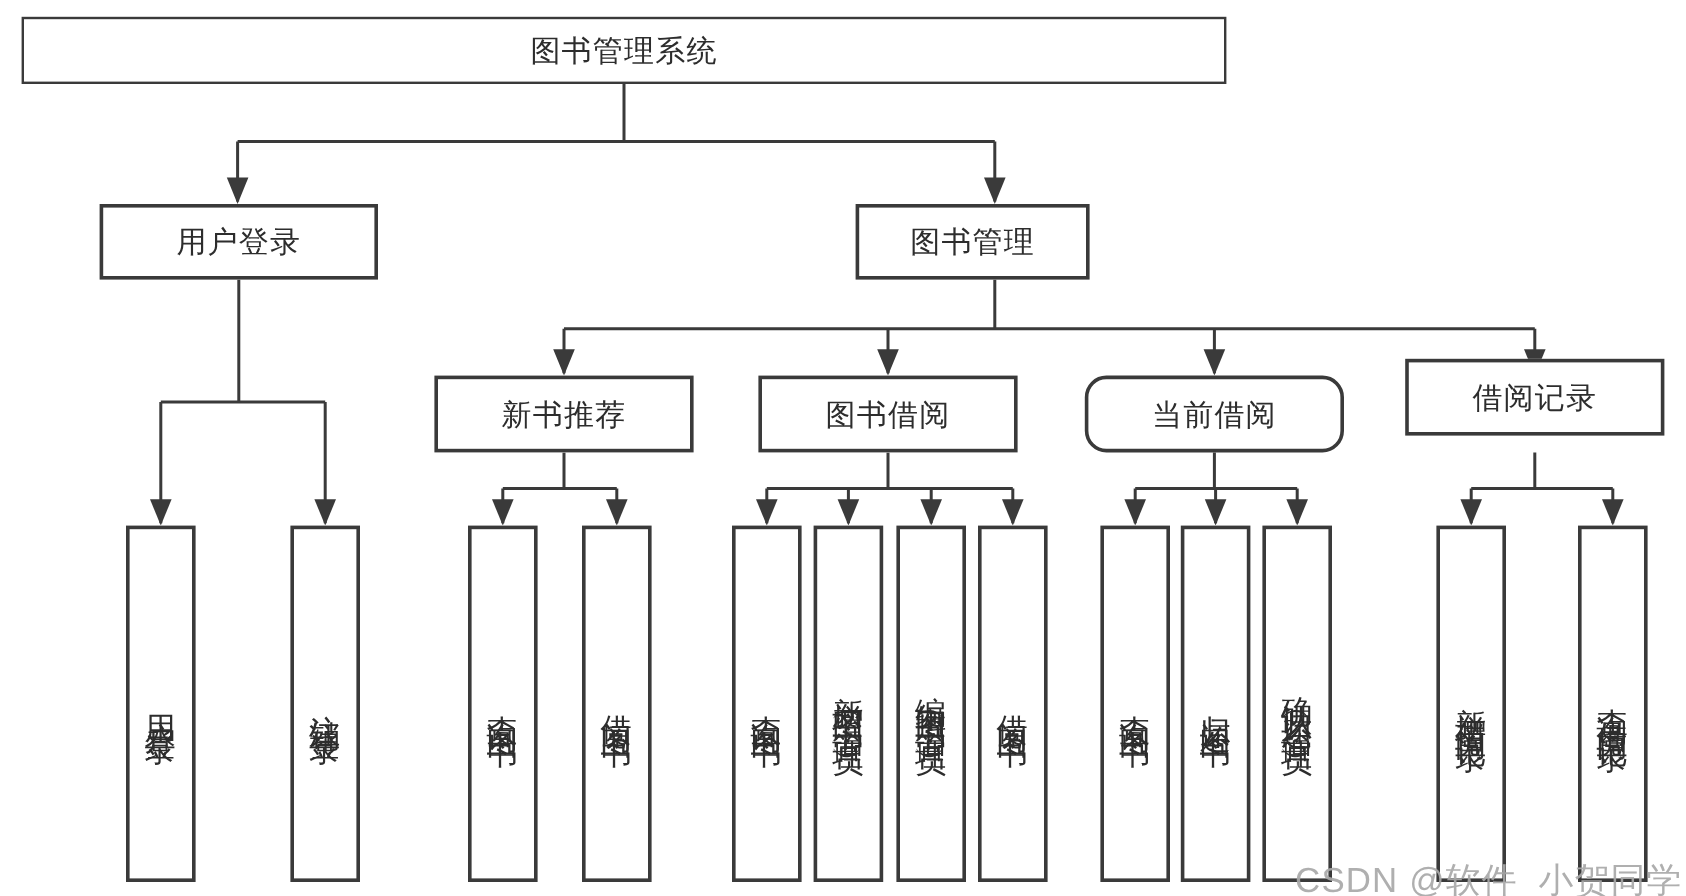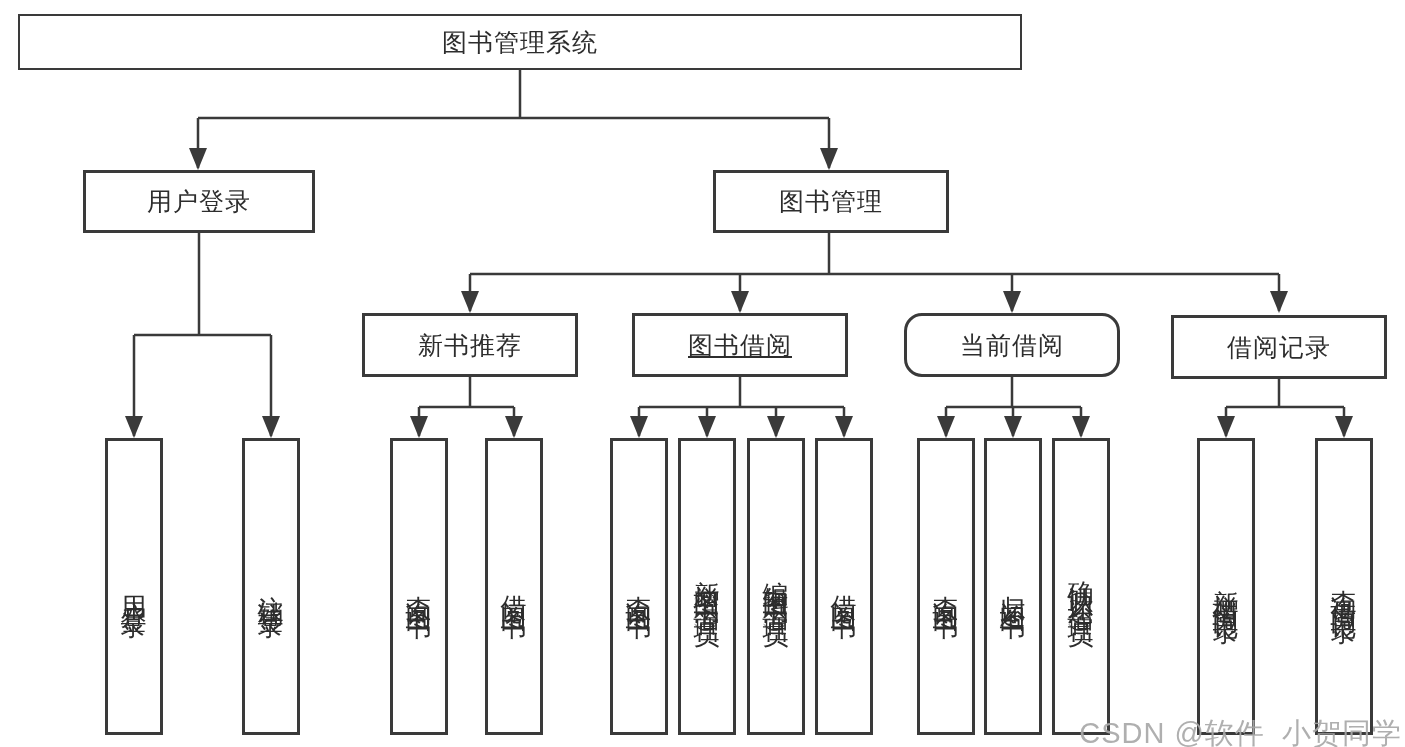--- a/index.html
+++ b/index.html
@@ -107,34 +107,34 @@
     </g>
   </svg>
 
   <div class="node hnode root-node" style="left:18px; top:14px; width:1004px; height:56px;">
     <span>图书管理系统</span>
   </div>
 
   <div class="node hnode" style="left:83px; top:170px; width:232px; height:63px;">
     <span>用户登录</span>
   </div>
-  <div class="node hnode" style="left:713px; top:170px; width:236px; height:63px;">
+  <div class="node hnode" style="left:713px; top:170px; width:195px; height:63px;">
     <span>图书管理</span>
   </div>
 
   <div class="node hnode" style="left:362px; top:313px; width:216px; height:64px;">
     <span>新书推荐</span>
   </div>
-  <div class="node hnode" style="left:632px; top:313px; width:216px; height:64px;text-decoration:underline;">
+  <div class="node hnode" style="left:632px; top:313px; width:216px; height:64px;">
     <span>图书借阅</span>
   </div>
   <div class="node hnode" style="left:904px; top:313px; width:216px; height:64px;border-radius:18px;">
     <span>当前借阅</span>
   </div>
-  <div class="node hnode" style="left:1171px; top:315px; width:216px; height:64px;">
+  <div class="node hnode" style="left:1171px; top:299px; width:216px; height:64px;">
     <span>借阅记录</span>
   </div>
 
   <div class="node vnode" style="left:105px; top:438px; width:58px; height:297px;">
     <span class="vtext">用户登录</span>
   </div>
   <div class="node vnode" style="left:242px; top:438px; width:58px; height:297px;">
     <span class="vtext">注销登录</span>
   </div>
 

